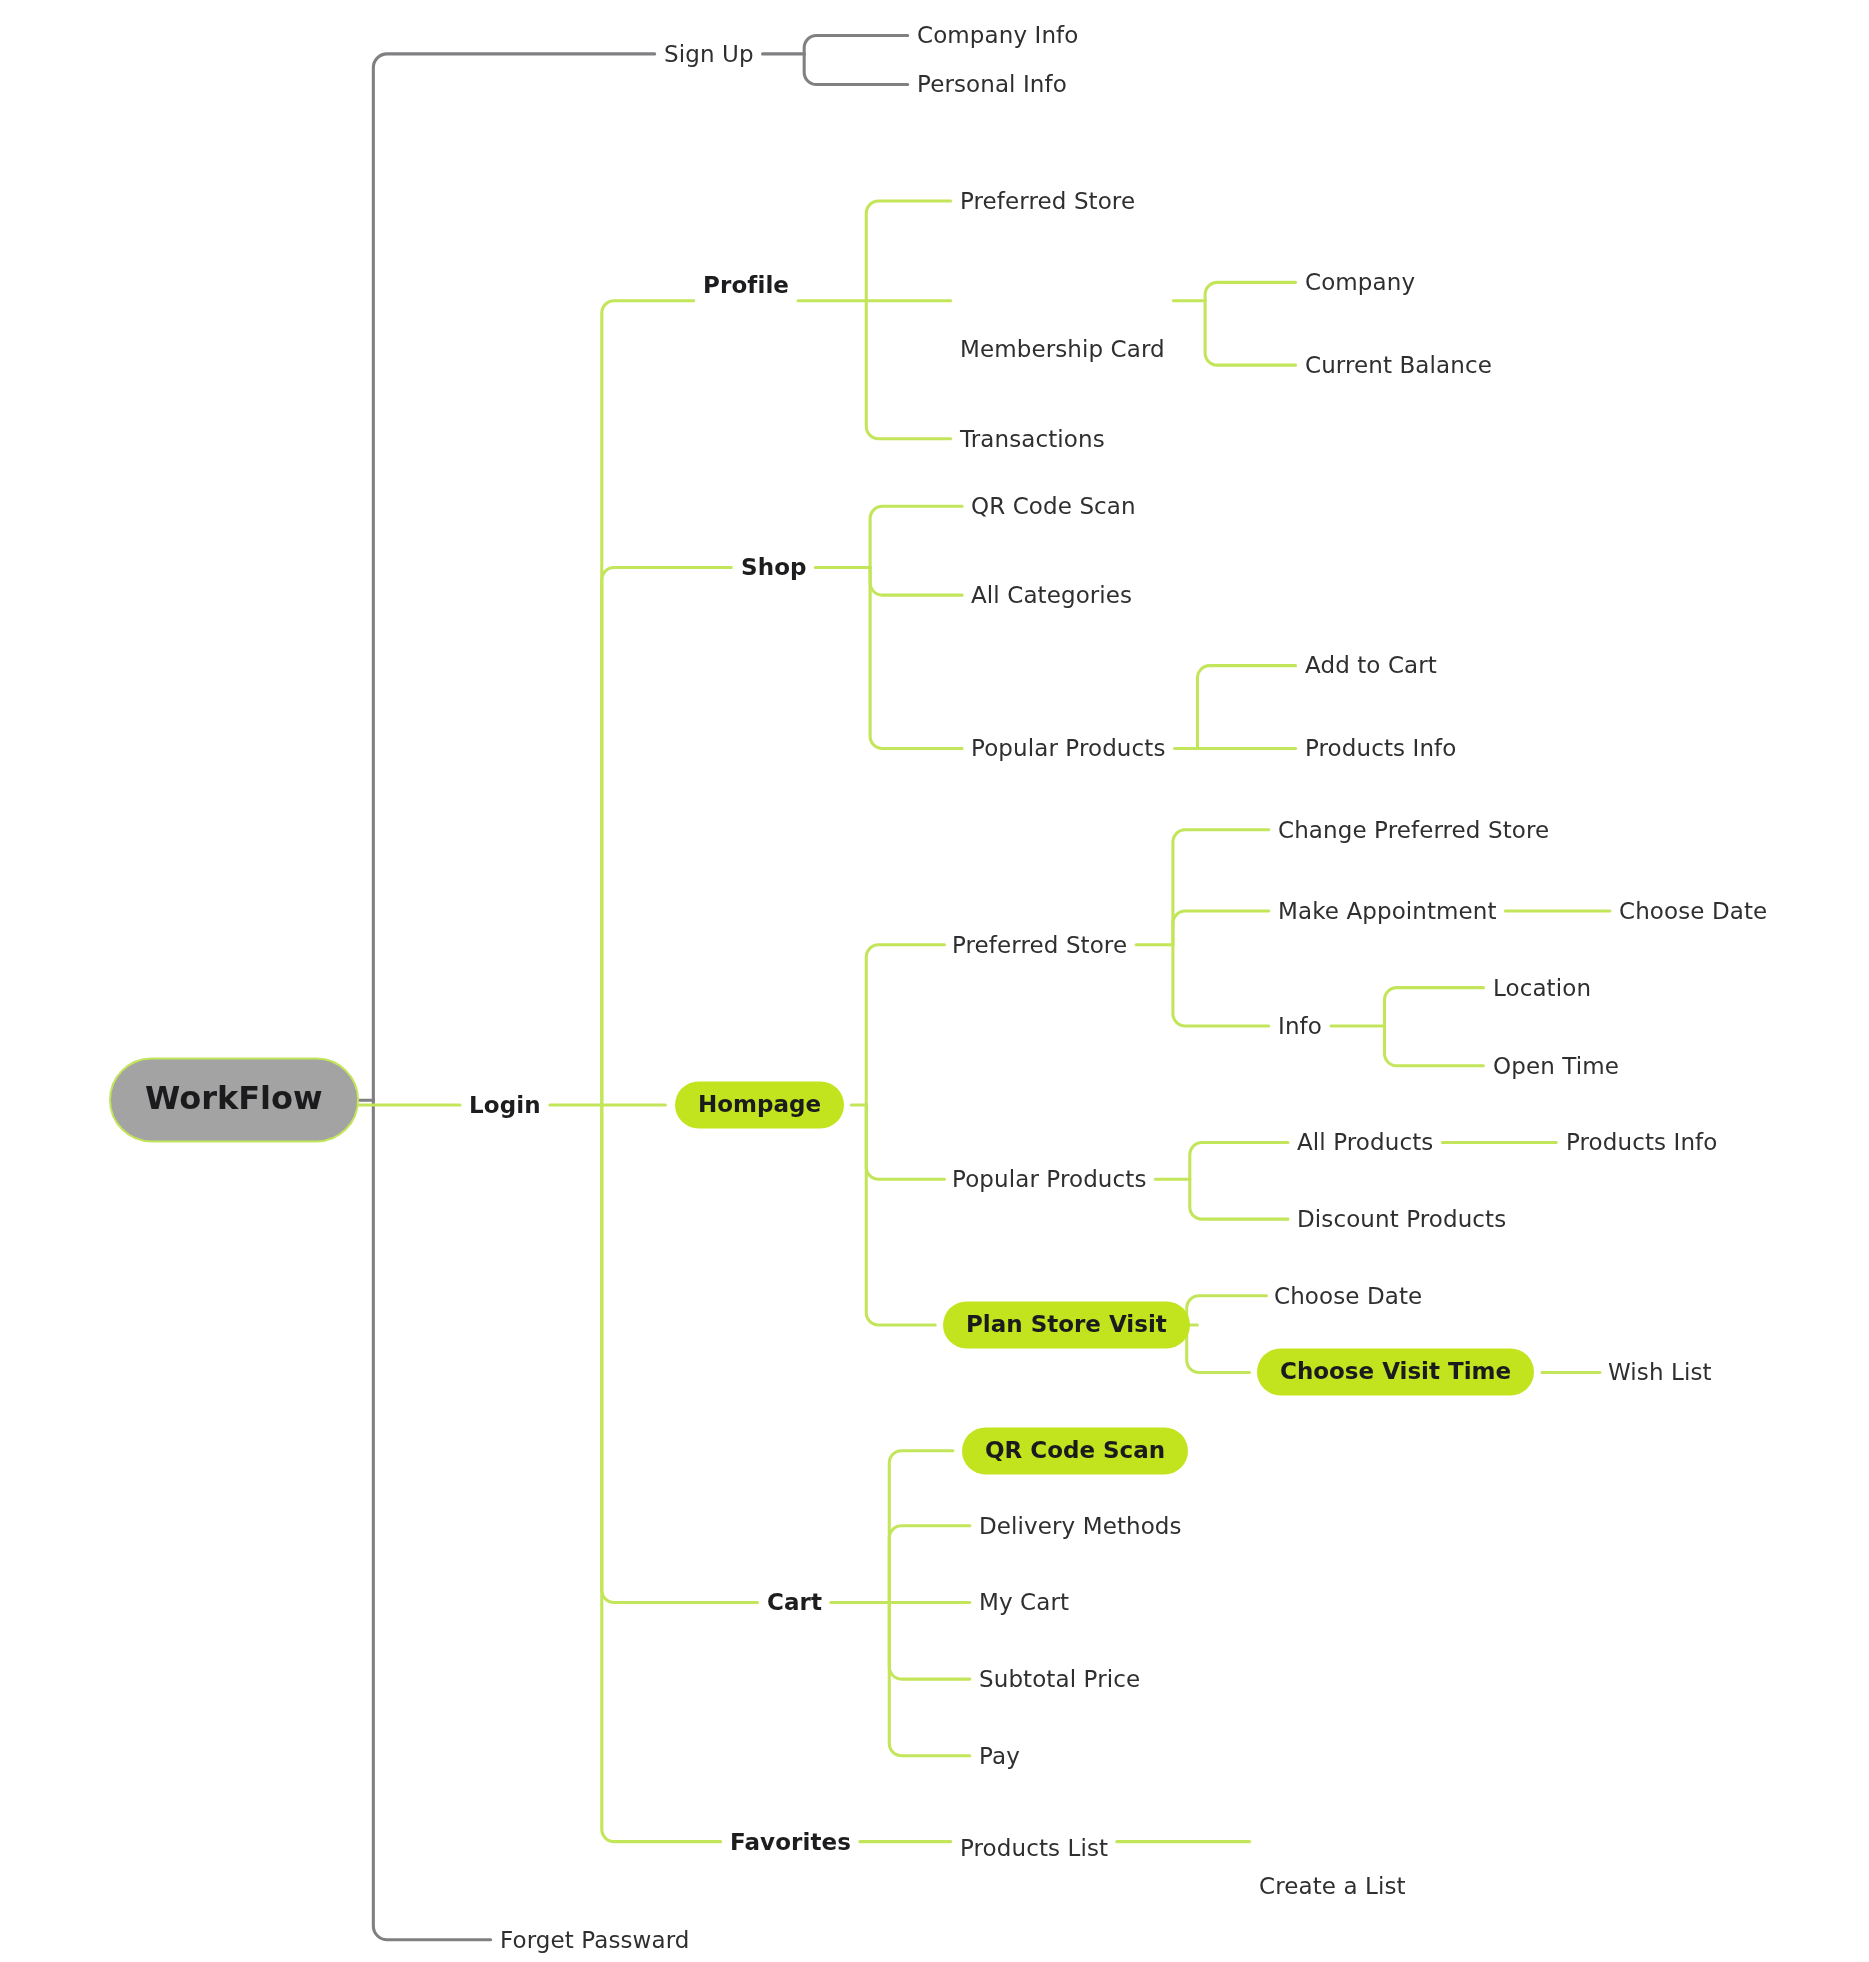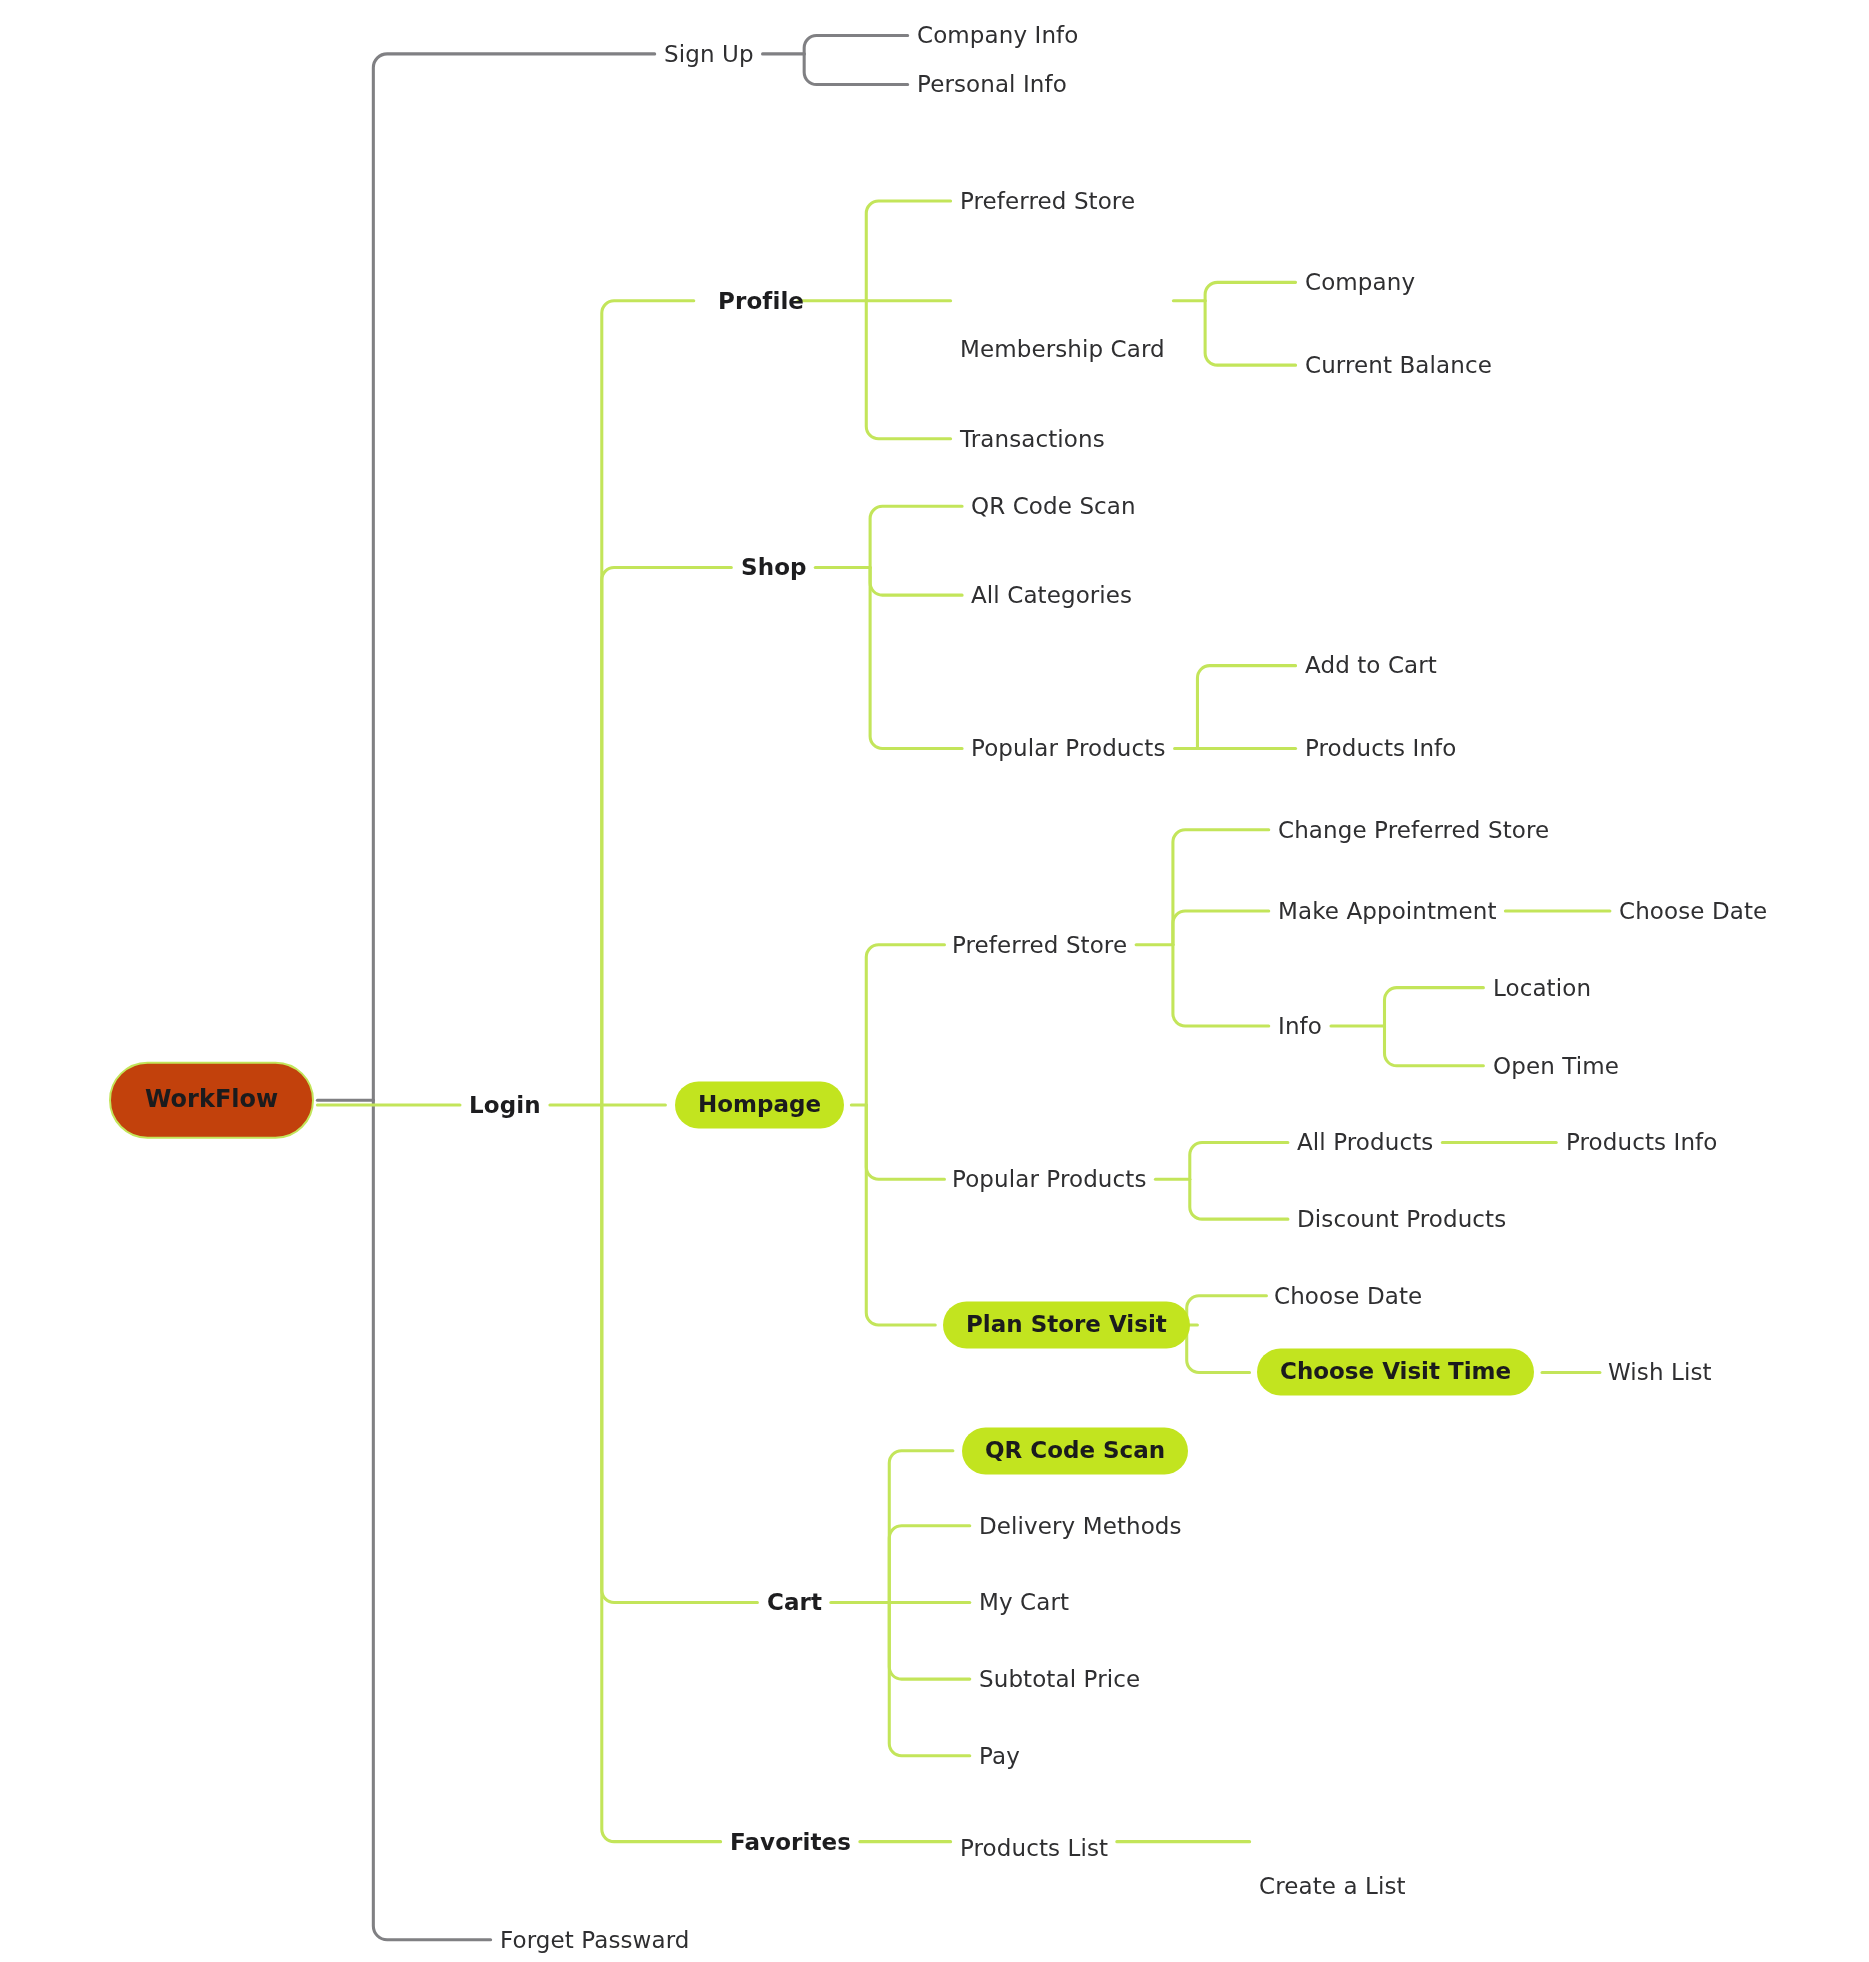--- a/index.html
+++ b/index.html
@@ -46,25 +46,25 @@
     font-weight: 700;
     color: #1b1b1d;
     line-height: 1.05;
     box-sizing: border-box;
   }
   
   .root-capsule {
     position: absolute;
     transform: translateY(-50%);
     white-space: nowrap;
-    background: #c2410c;
+    background: #a3a3a3;
     border: 2.3px solid #c3e55a;
     border-radius: 766px;
     padding: 23px 34px 24.5px 34px;
-    font-size: 24px;
+    font-size: 32px;
     font-weight: 700;
     color: #1b1b1d;
     line-height: 1.05;
     box-sizing: border-box;
     text-align: center;
   }
 </style>
 </head>
 <body>
 
@@ -133,21 +133,21 @@
   <div class="root-capsule" style="left:109px; top:1100px;">WorkFlow</div>
 
   <div class="node" style="left:664px; top:54px;">Sign Up</div>
   <div class="node" style="left:917px; top:35px;">Company Info</div>
   <div class="node" style="left:917px; top:84px;">Personal Info</div>
 
   <div class="node bold" style="left:469px; top:1105px;">Login</div>
 
   <div class="node" style="left:500px; top:1940px;">Forget Passward</div>
 
-  <div class="node bold" style="left:703px; top:301px;margin-left:15px;">Profile</div>
+  <div class="node bold" style="left:703px; top:285px;">Profile</div>
   <div class="node" style="left:960px; top:201px;">Preferred Store</div>
   <div class="node" style="left:960px; top:301px;margin-top:48px;">Membership Card</div>
   <div class="node" style="left:1305px; top:282px;">Company</div>
   <div class="node" style="left:1305px; top:365px;">Current Balance</div>
   <div class="node" style="left:960px; top:439px;">Transactions</div>
 
   <div class="node bold" style="left:741px; top:567px;">Shop</div>
   <div class="node" style="left:971px; top:506px;">QR Code Scan</div>
   <div class="node" style="left:971px; top:595px;">All Categories</div>
   <div class="node" style="left:971px; top:748px;">Popular Products</div>

